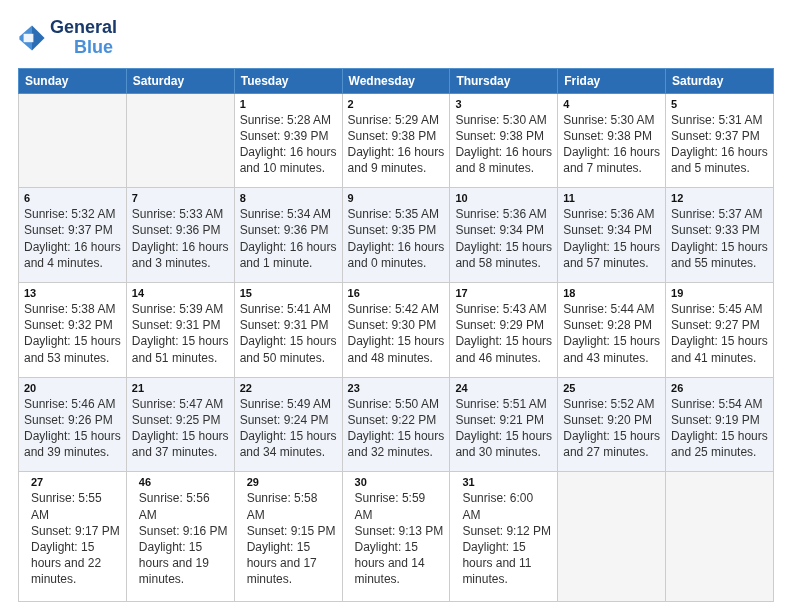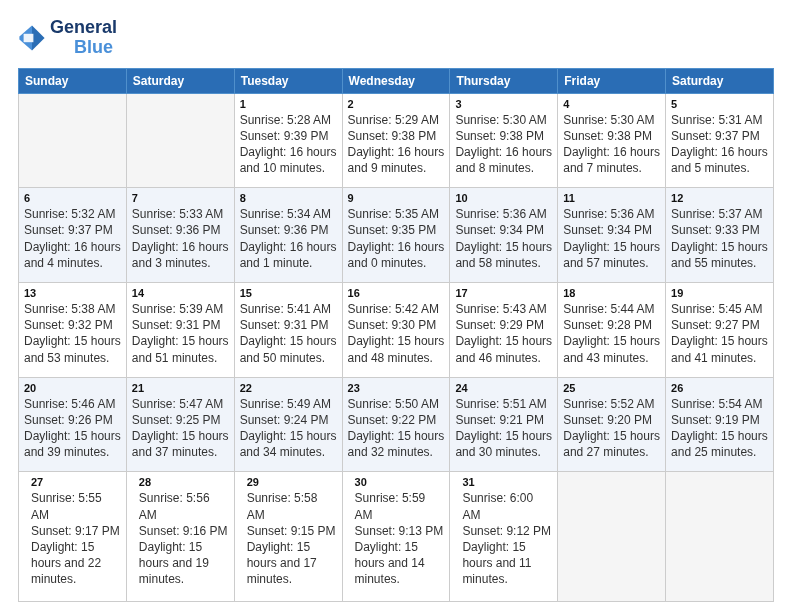--- a/index.html
+++ b/index.html
@@ -250,21 +250,21 @@
             <span class="day-num">26</span>
             <div class="day-info">Sunrise: 5:54 AM<br>Sunset: 9:19 PM<br>Daylight: 15 hours and 25 minutes.</div>
           </td>
         </tr>
         <tr class="row-5">
           <td>
             <span class="day-num">27</span>
             <div class="day-info">Sunrise: 5:55 AM<br>Sunset: 9:17 PM<br>Daylight: 15 hours and 22 minutes.</div>
           </td>
           <td>
-            <span class="day-num">28</span>
+            <span class="day-num">46</span>
             <div class="day-info">Sunrise: 5:56 AM<br>Sunset: 9:16 PM<br>Daylight: 15 hours and 19 minutes.</div>
           </td>
           <td>
             <span class="day-num">29</span>
             <div class="day-info">Sunrise: 5:58 AM<br>Sunset: 9:15 PM<br>Daylight: 15 hours and 17 minutes.</div>
           </td>
           <td>
             <span class="day-num">30</span>
             <div class="day-info">Sunrise: 5:59 AM<br>Sunset: 9:13 PM<br>Daylight: 15 hours and 14 minutes.</div>
           </td>

